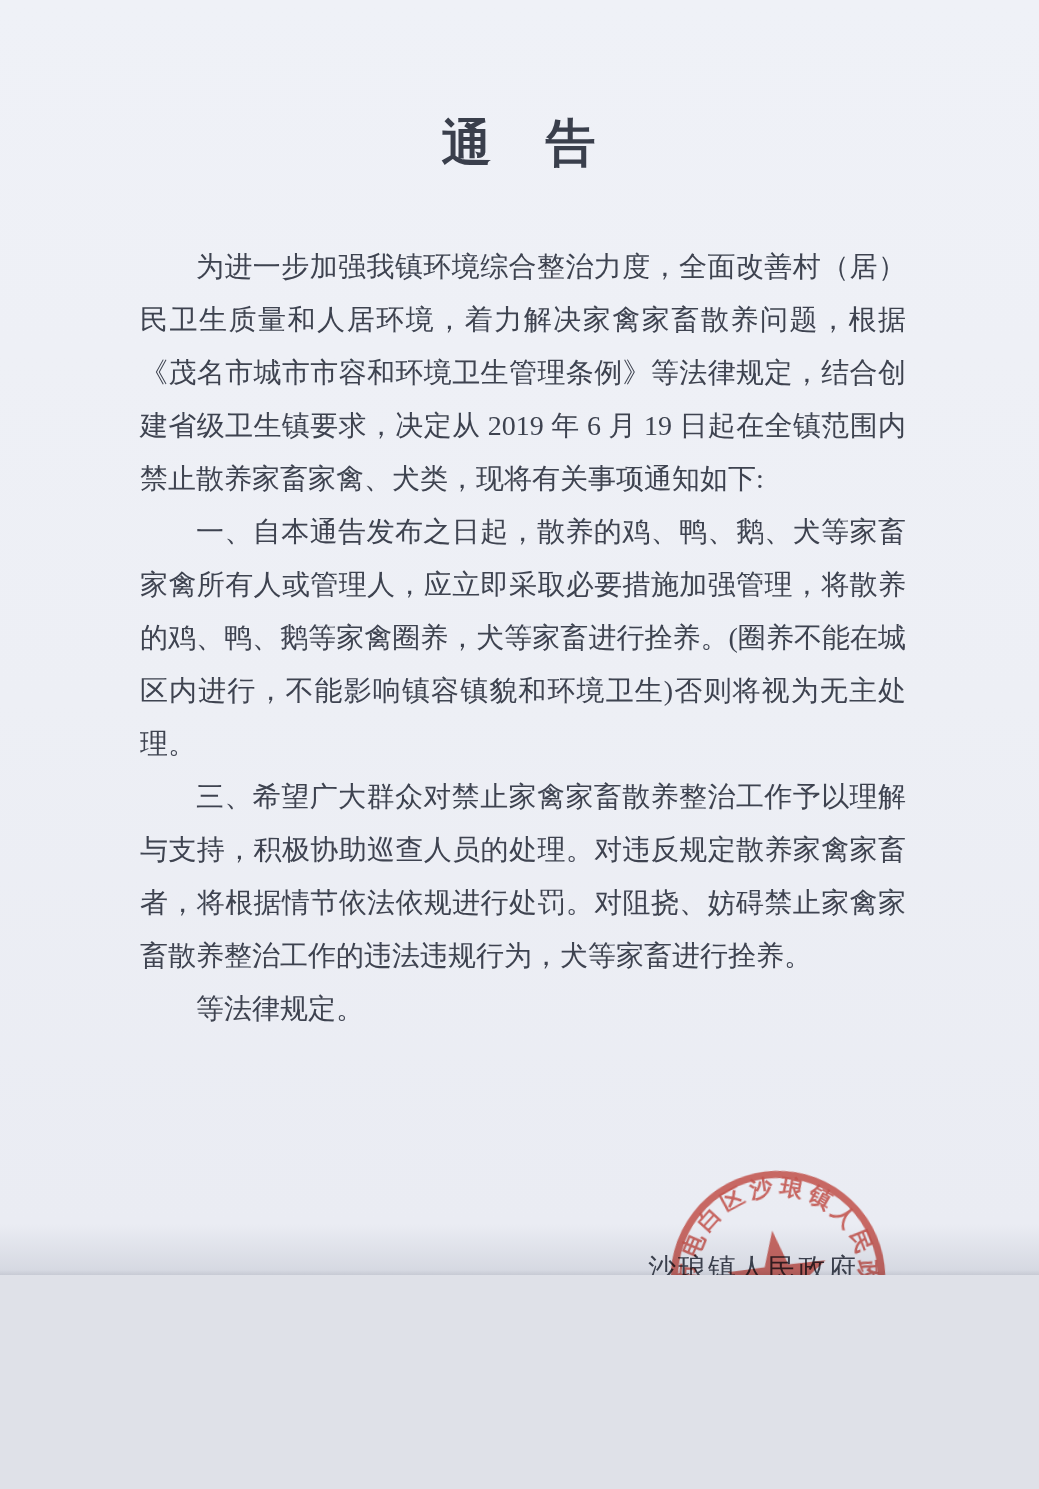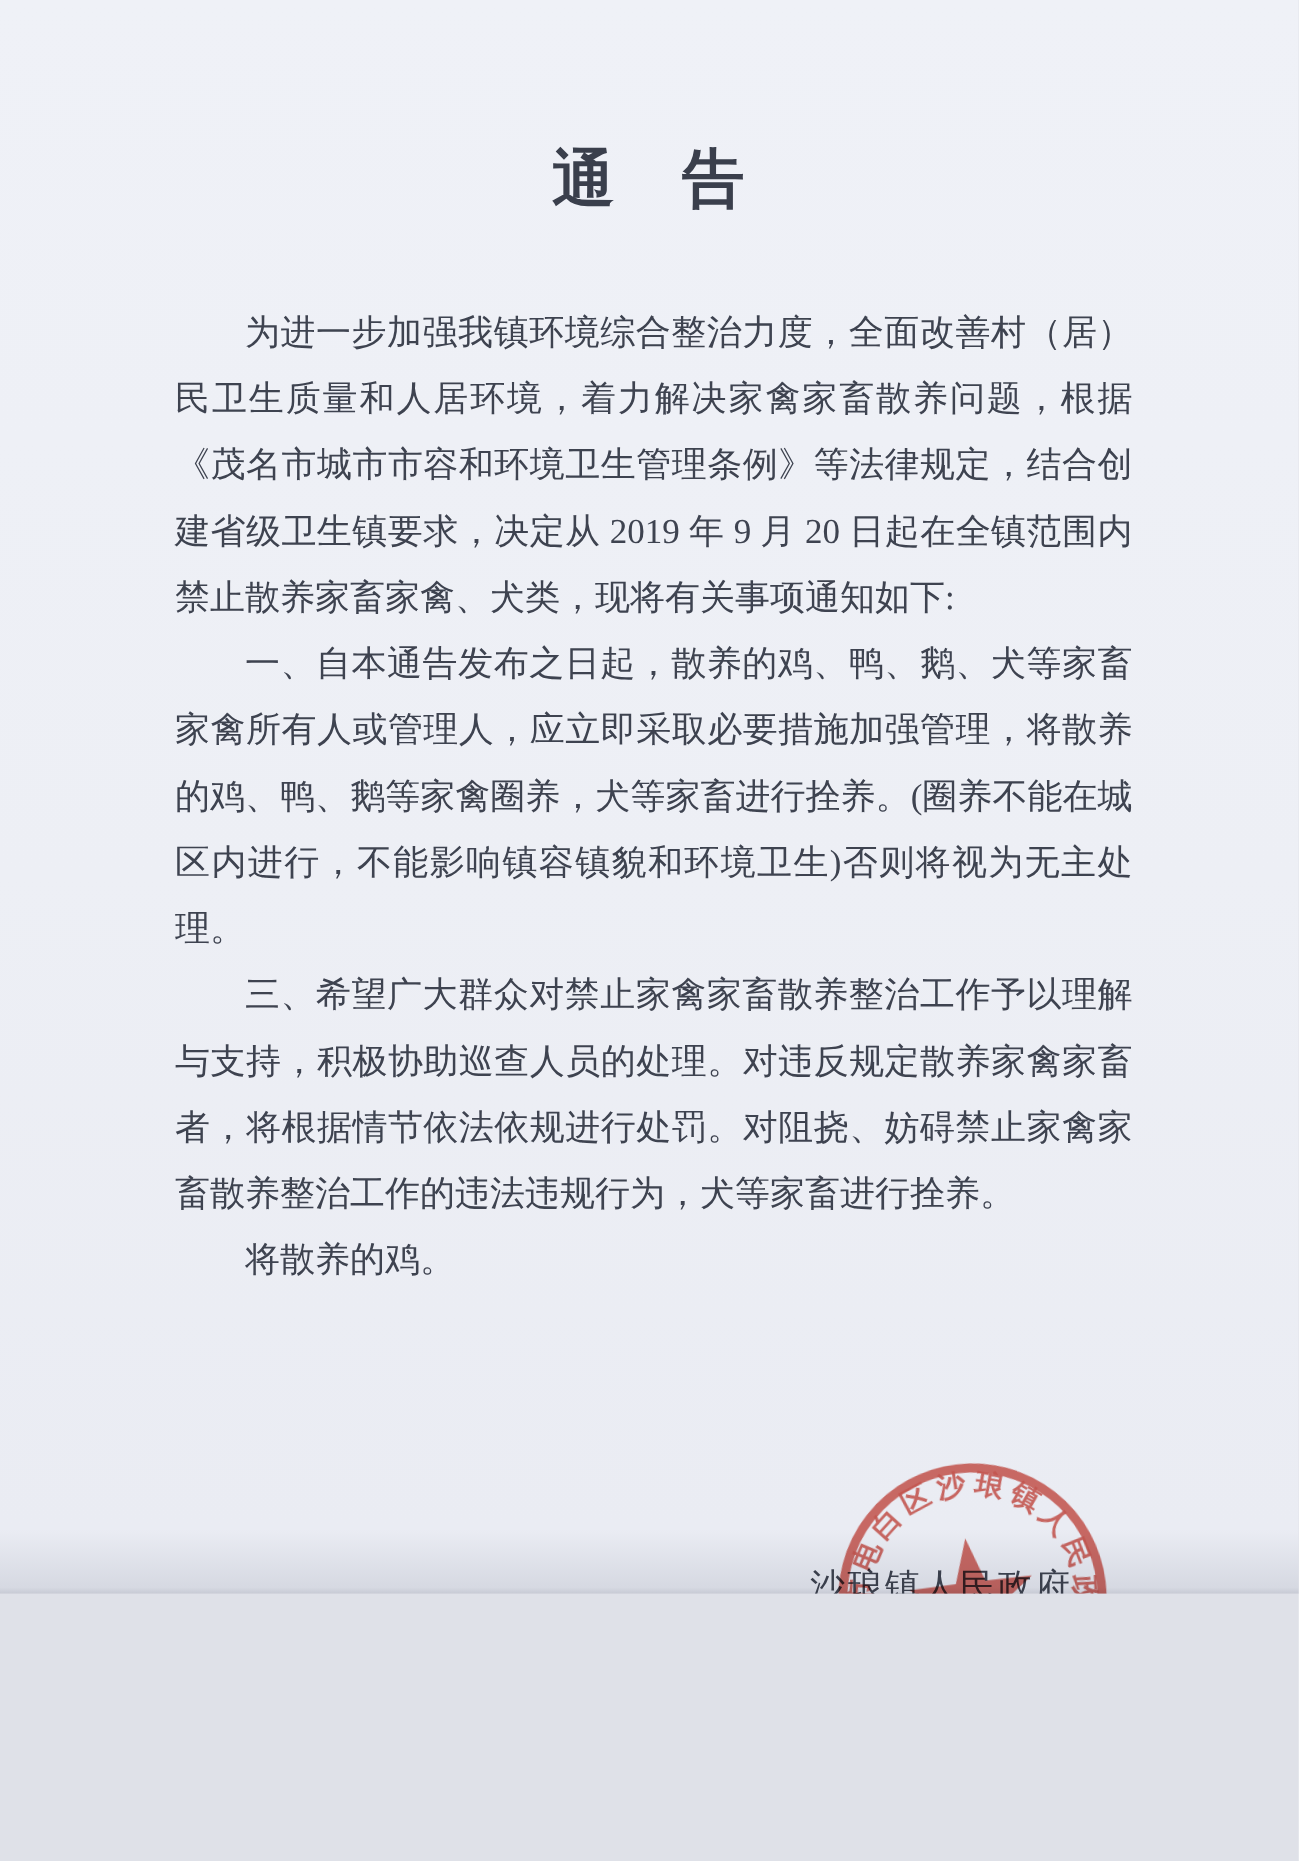--- a/index.html
+++ b/index.html
@@ -46,24 +46,24 @@
   .seal .star { fill-opacity:.88; }
 </style>
 </head>
 <body>
 
 <div class="page">
 
   <h1 class="title">通　告</h1>
 
   <div class="body-block">
-    <p class="para">为进一步加强我镇环境综合整治力度，全面改善村（居）民卫生质量和人居环境，着力解决家禽家畜散养问题，根据《茂名市城市市容和环境卫生管理条例》等法律规定，结合创建省级卫生镇要求，决定从 2019 年 9 月 20 日起在全镇范围内禁止散养家畜家禽、犬类，现将有关事项通知如下:</p>
+    <p class="para">为进一步加强我镇环境综合整治力度，全面改善村（居）民卫生质量和人居环境，着力解决家禽家畜散养问题，根据《茂名市城市市容和环境卫生管理条例》等法律规定，结合创建省级卫生镇要求，决定从 2019 年 6 月 19 日起在全镇范围内禁止散养家畜家禽、犬类，现将有关事项通知如下:</p>
     <p class="para">一、自本通告发布之日起，散养的鸡、鸭、鹅、犬等家畜家禽所有人或管理人，应立即采取必要措施加强管理，将散养的鸡、鸭、鹅等家禽圈养，犬等家畜进行拴养。(圈养不能在城区内进行，不能影响镇容镇貌和环境卫生)否则将视为无主处理。</p>
     <p class="para">三、希望广大群众对禁止家禽家畜散养整治工作予以理解与支持，积极协助巡查人员的处理。对违反规定散养家禽家畜者，将根据情节依法依规进行处罚。对阻挠、妨碍禁止家禽家畜散养整治工作的违法违规行为，犬等家畜进行拴养。</p>
-    <p class="para">将散养的鸡。</p>
+    <p class="para">等法律规定。</p>
   </div>
 
   <div class="signature">沙琅镇人民政府</div>
   <div class="sig-date">2019 年 9 月 9 日</div>
 
   <div class="seal">
     <svg viewBox="0 0 220 220" xmlns="http://www.w3.org/2000/svg">
       <circle class="ring" cx="110" cy="110" r="100" stroke="#cf4a40"></circle>
       <path id="sealTextArc" d="M 47 159 A 80 80 0 1 1 173 159" fill="none"></path>
       <text class="ring-text" fill="#cf4a40">

